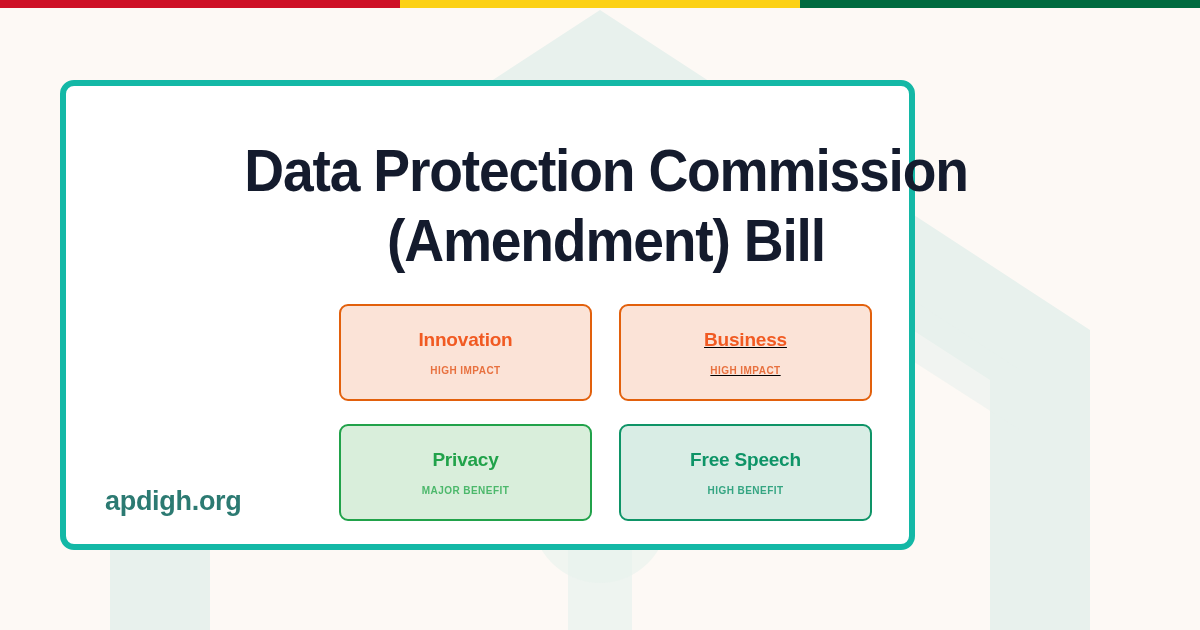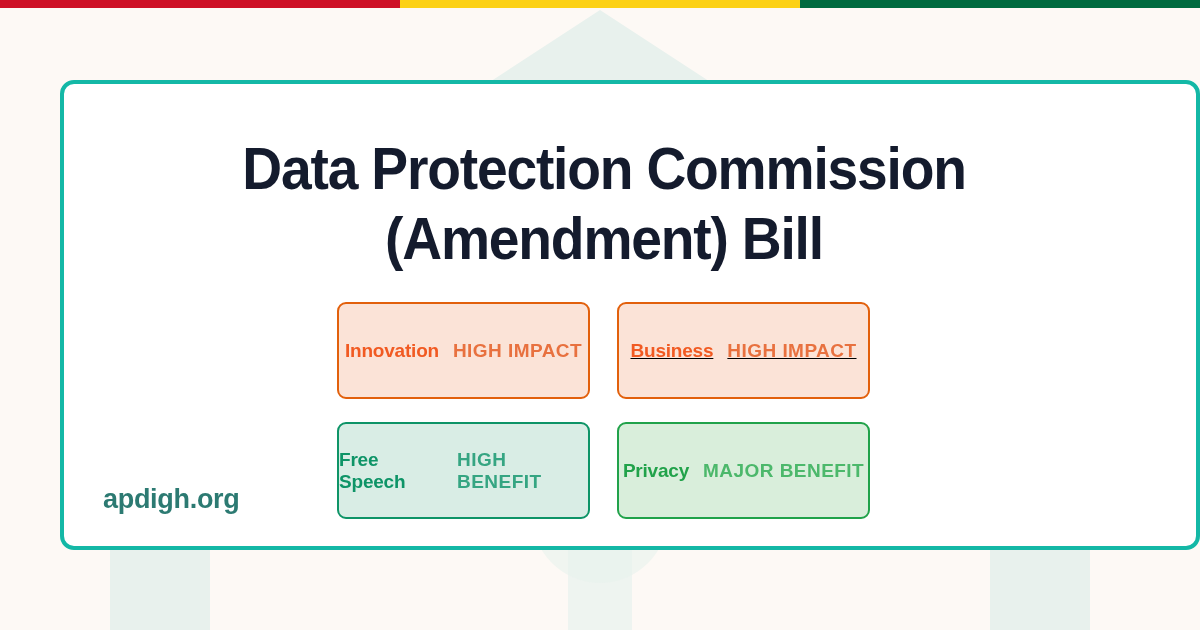--- a/index.html
+++ b/index.html
@@ -34,23 +34,23 @@
     top:0; left:0;
     width:1200px; height:630px;
     z-index:1;
     pointer-events:none;
   }
 
   
   .content-card {
     position:absolute;
     left:60px; top:80px;
-    width:1140px; height:470px;
+    width:855px; height:470px;
     background:#FFFFFF;
-    border:4px solid #14b8a6;
+    border:6px solid #14b8a6;
     border-radius:14px;
     z-index:10;
   }
 
   .title-block {
     position:absolute;
     left:0; top:50px;
     width:1080px;
     text-align:center;
   }
@@ -75,31 +75,32 @@
     grid-template-rows:97px 97px;
     column-gap:27px;
     row-gap:23px;
   }
 
   .impact-card {
     border-radius:9px;
     border-width:2px;
     border-style:solid;
     display:flex;
+    flex-direction:column;
     align-items:center;
     justify-content:center;
     gap:14px;
   }
   .impact-label {
     font-size:19px;
     font-weight:bold;
     letter-spacing:-0.2px;
   }
   .impact-rating {
-    font-size:19px;
+    font-size:10px;
     font-weight:bold;
     letter-spacing:0.45px;
   }
 
   .impact-card.tone-orange       { background:#FBE3D7; border-color:#E2600C; }
   .impact-card.tone-orange-soft  { background:#FBE3D7; border-color:#E2600C;text-decoration:underline; }
   .impact-card.tone-teal         { background:#D9EDE5; border-color:#0E9467; }
   .impact-card.tone-green        { background:#D9EEDB; border-color:#21A24A; }
 
   .tone-orange      .impact-label  { color:#F15A22; }
@@ -158,27 +159,27 @@
     <div class="impact-card tone-orange">
       <div class="impact-label">Innovation</div>
       <div class="impact-rating">HIGH IMPACT</div>
     </div>
 
     <div class="impact-card tone-orange-soft">
       <div class="impact-label">Business</div>
       <div class="impact-rating">HIGH IMPACT</div>
     </div>
 
+    <div class="impact-card tone-green">
+      <div class="impact-label">Privacy</div>
+      <div class="impact-rating">MAJOR BENEFIT</div>
+    </div>
+
     <div class="impact-card tone-teal">
       <div class="impact-label">Free Speech</div>
       <div class="impact-rating">HIGH BENEFIT</div>
-    </div>
-
-    <div class="impact-card tone-green">
-      <div class="impact-label">Privacy</div>
-      <div class="impact-rating">MAJOR BENEFIT</div>
     </div>
 
   </div>
 
   <div class="site-credit">apdigh.org</div>
 
 </div>
 
 </body></html>

